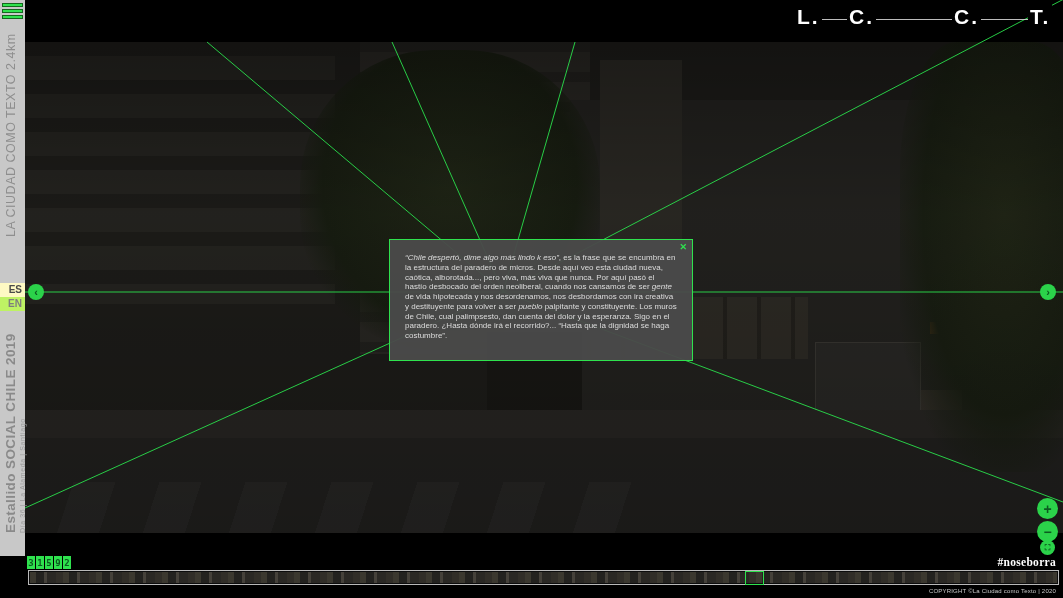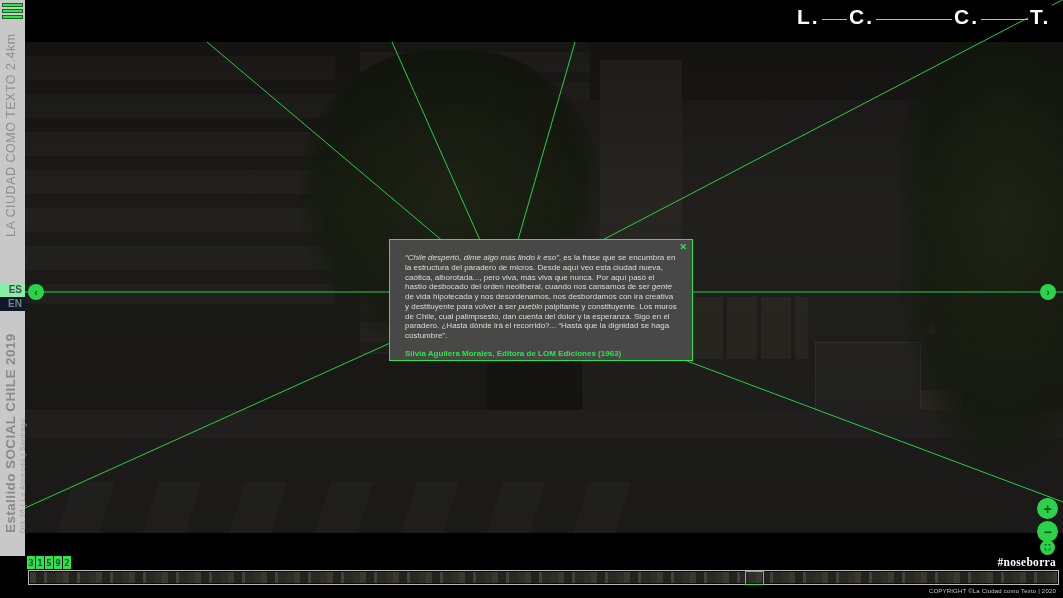--- a/index.html
+++ b/index.html
@@ -48,22 +48,22 @@
   #sidebar{position:absolute;left:0;top:0;width:25px;height:556px;background:#c8c8c8;}
   #menu-btn{position:absolute;left:2px;top:3px;width:21px;height:20px;cursor:pointer;}
   #menu-btn .bar{height:4px;margin-bottom:2px;background:#2fe24e;border:1px solid #15671f;box-sizing:border-box;}
   .vblock{position:absolute;transform-origin:0 0;transform:rotate(-90deg);white-space:nowrap;}
   #site-title{left:4px;top:237px;font-size:12.5px;color:#8e8e8e;letter-spacing:.5px;}
   #event-block{left:3px;top:533px;color:#8a8a8a;}
   #event-title{font-size:13.5px;font-weight:bold;letter-spacing:.4px;}
   #event-subtitle{font-size:7px;color:#9a9a9a;letter-spacing:.6px;margin-top:1px;}
   .lang-btn{position:absolute;left:0;width:25px;height:14px;box-sizing:border-box;
       font-size:10px;font-weight:bold;text-align:right;padding:1px 3px 0 0;cursor:pointer;}
-  #lang-es{top:283px;background:#86efac;color:#4a4a4a;}
-  #lang-en{top:297px;background:#0f172a;color:#7e7e7e;}
+  #lang-es{top:283px;background:#fef9c3;color:#4a4a4a;}
+  #lang-en{top:297px;background:#bef264;color:#7e7e7e;}
 
   
   #popup{position:absolute;left:389px;top:239px;width:304px;height:122px;box-sizing:border-box;
       background:rgba(74,74,74,.96);border:1px solid #2fe24e;padding:13px 15px 10px 15px;
       color:#dcdcdc;font-size:8px;line-height:1.22;}
   #popup-close{position:absolute;top:2px;right:5px;color:#2fe24e;font-size:9px;font-weight:bold;cursor:pointer;}
   #popup-author{color:#2fe24e;font-weight:bold;margin-top:8px;font-size:8px;}
 
   
   .circle{position:absolute;border-radius:50%;background:#2bd24a;color:#0c5a20;
@@ -139,21 +139,20 @@
   <div class="vblock" id="event-block">
     <div id="event-title">Estallido SOCIAL CHILE 2019</div>
     <div id="event-subtitle">Día 36 | La Alameda | Santiago</div>
   </div>
   <div class="lang-btn" id="lang-es">ES</div>
   <div class="lang-btn" id="lang-en">EN</div>
 
   <div id="popup">
     <span id="popup-close">✕</span>
     <div id="popup-text"><i>“Chile despertó, dime algo más lindo k eso”</i><span>, es la frase que se encumbra en la estructura del paradero de micros. Desde aquí veo esta ciudad nueva, caótica, alborotada..., pero viva, más viva que nunca. Por aquí pasó el hastío desbocado del orden neoliberal, cuando nos cansamos de ser </span><i>gente</i><span> de vida hipotecada y nos desordenamos, nos desbordamos con ira creativa y destituyente para volver a ser </span><i>pueblo</i><span> palpitante y constituyente. Los muros de Chile, cual palimpsesto, dan cuenta del dolor y la esperanza. Sigo en el paradero. ¿Hasta dónde irá el recorrido?... “Hasta que la dignidad se haga costumbre”.</span></div>
-    <div id="popup-author">Silvia Aguilera Morales, Editora de LOM Ediciones (1963)</div>
   </div>
 
   <div class="circle" id="nav-prev">‹</div>
   <div class="circle" id="nav-next">›</div>
   <div class="circle" id="zoom-in">+</div>
   <div class="circle" id="zoom-out">−</div>
   <div class="circle" id="fullscreen">⛶</div>
 
   <div id="counter">
       <div class="digit">3</div>

